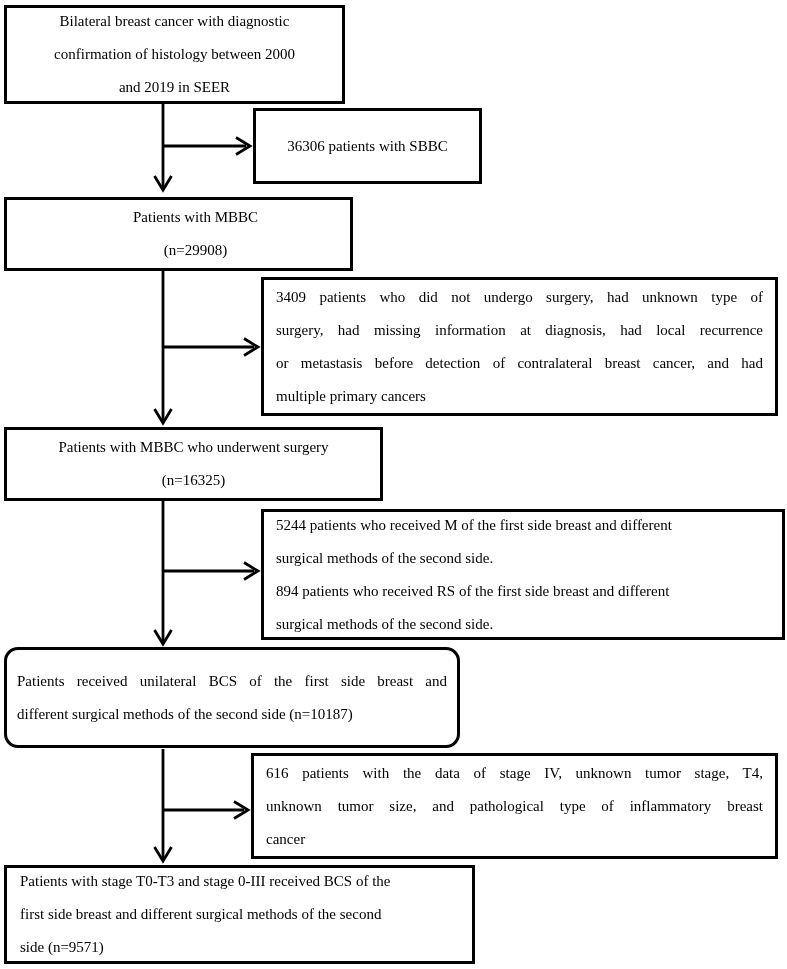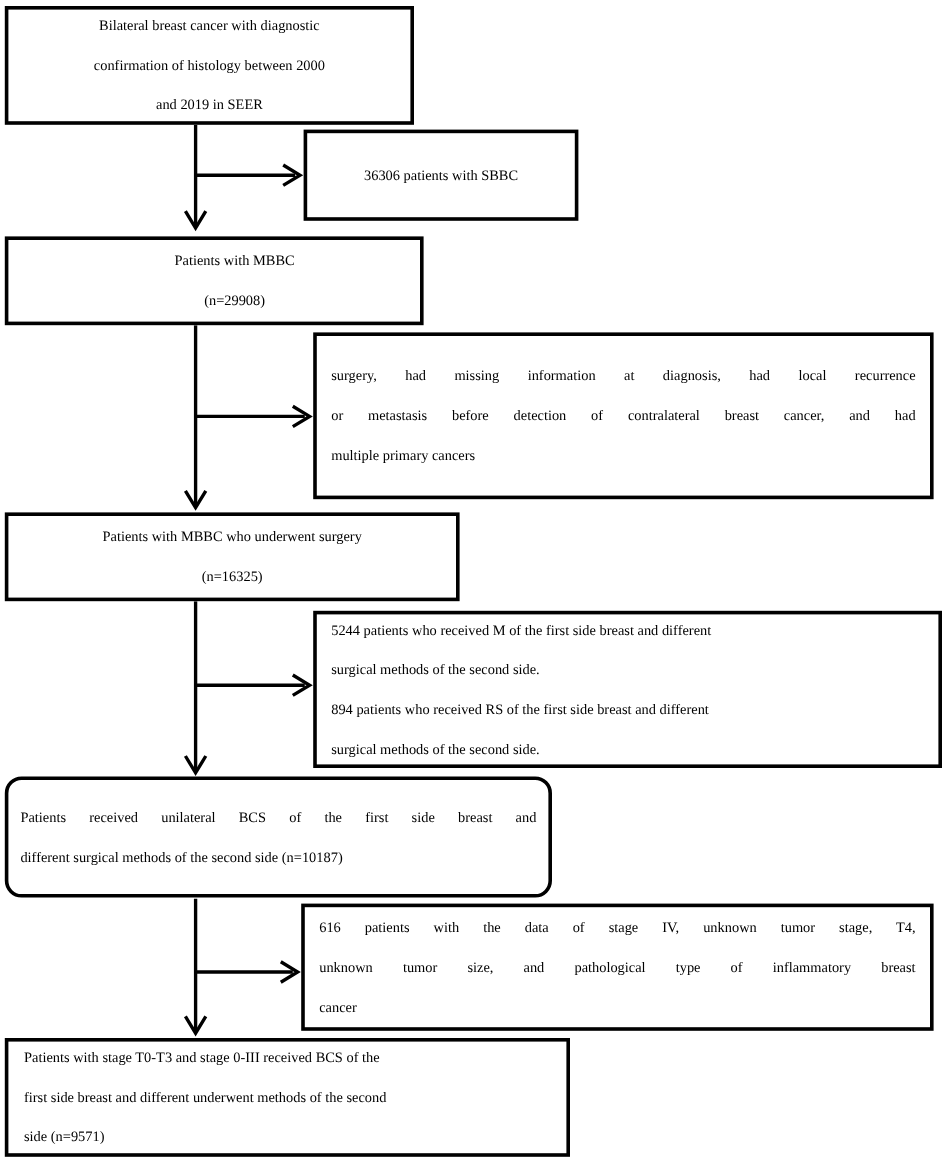--- a/index.html
+++ b/index.html
@@ -12,21 +12,21 @@
     overflow:hidden;
   }
   .box{
     position:absolute;
     box-sizing:border-box;
     border:3px solid #000;
     background:#fff;
     display:flex;
     flex-direction:column;
     justify-content:center;
-    font-size:12px;
+    font-size:15px;
     line-height:33px;
     overflow:hidden;
   }
   .box .line{width:100%;}
   .center .line{text-align:center;}
   .leftpad{padding:0 12px;}
   .jline{text-align:justify;text-align-last:justify;}
 
   
   #box-seer    {left:4px;  top:5px;   width:341px; height:99px;}
@@ -97,29 +97,30 @@
     <div class="line">(n=16325)</div>
   </div>
 
   <div class="box" id="box-bcs">
     <div class="line jline">Patients received unilateral BCS of the first side breast and</div>
     <div class="line">different surgical methods of the second side (n=10187)</div>
   </div>
 
   <div class="box" id="box-final">
     <div class="line">Patients with stage T0-T3 and stage 0-III received BCS of the</div>
-    <div class="line">first side breast and different underwent methods of the second</div>
+    <div class="line">first side breast and different surgical methods of the second</div>
     <div class="line">side (n=9571)</div>
   </div>
 
   <div class="box center" id="box-sbbc">
     <div class="line">36306 patients with SBBC</div>
   </div>
 
   <div class="box leftpad" id="box-excl1">
+    <div class="line jline">3409 patients who did not undergo surgery, had unknown type of</div>
     <div class="line jline">surgery, had missing information at diagnosis, had local recurrence</div>
     <div class="line jline">or metastasis before detection of contralateral breast cancer, and had</div>
     <div class="line">multiple primary cancers</div>
   </div>
 
   <div class="box leftpad" id="box-excl2">
     <div class="line">5244 patients who received M of the first side breast and different</div>
     <div class="line">surgical methods of the second side.</div>
     <div class="line">894 patients who received RS of the first side breast and different</div>
     <div class="line">surgical methods of the second side.</div>

